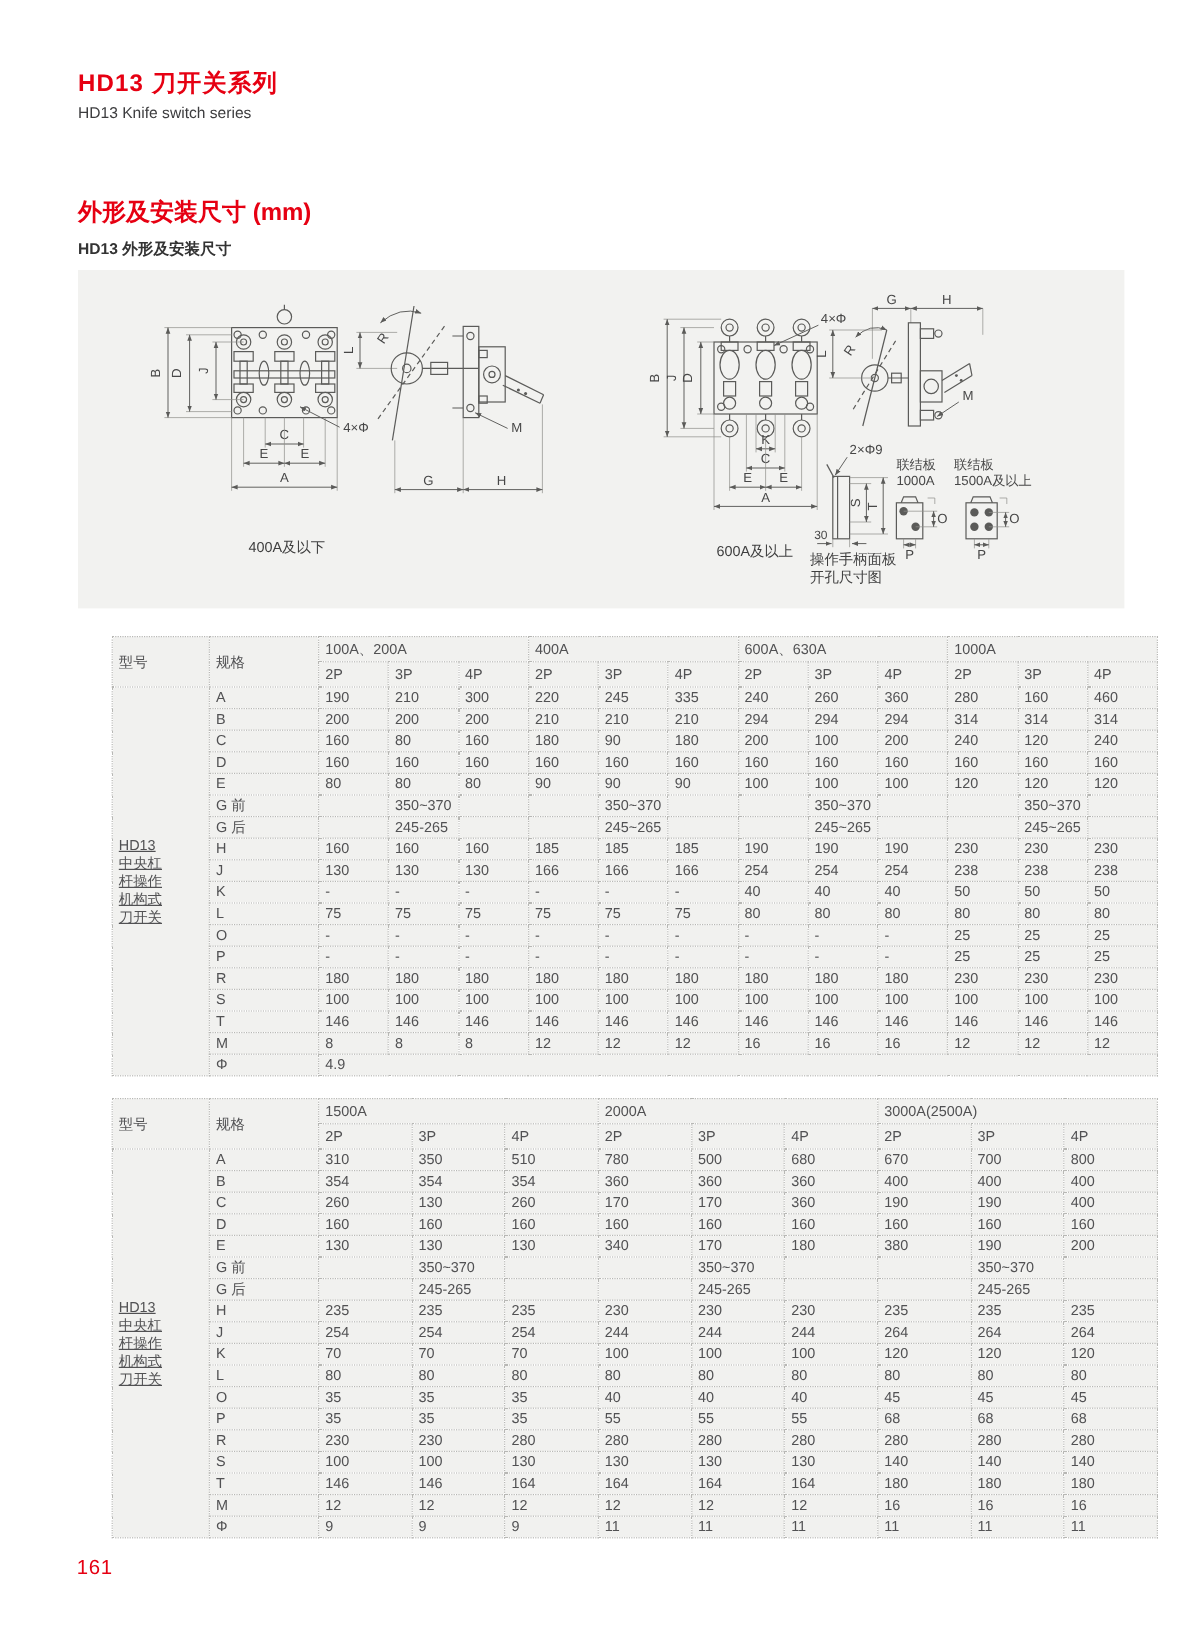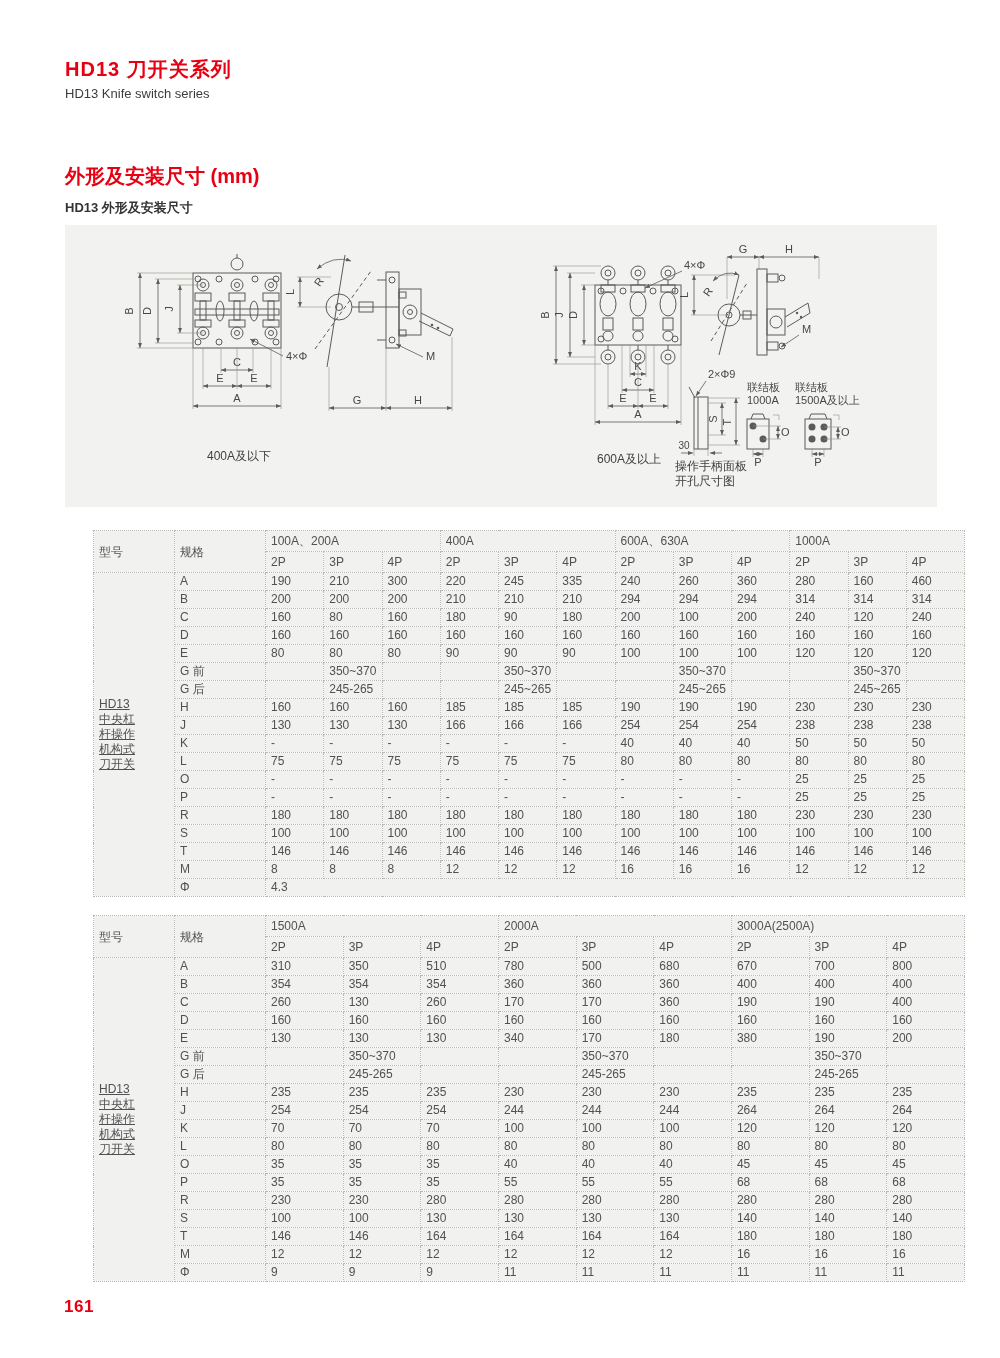--- a/index.html
+++ b/index.html
@@ -34,21 +34,21 @@
   #table2{top:915px;}
   .dim-table th,.dim-table td{border:1px dotted #b7b7b4;background:#f1f1ef;font-weight:normal;
         text-align:left;padding:1px 5px;height:15px;line-height:15px;white-space:nowrap;overflow:hidden;}
   .dim-table th{height:18px;line-height:18px;}
   .model-col{width:70px;}
   .spec-col{width:80px;}
   .group-start{border-left:1px dotted #8e8e8b;}
   .model-cell{vertical-align:middle;text-decoration:underline;}
   .model-cell div{line-height:15px;}
 
-  .page-number{position:absolute;left:64px;top:1297px;font-size:17px;font-weight:bold;color:#e60012;
+  .page-number{position:absolute;left:64px;top:1297px;font-size:17px;font-weight:normal;color:#e60012;
         font-family:"Liberation Sans","DejaVu Sans",sans-serif;letter-spacing:0.5px;}
 </style>
 </head>
 <body>
 
 <div class="page">
 
   <div class="brand">
     <div class="brand-cn">HD13 刀开关系列</div>
     <div class="brand-en">HD13 Knife switch series</div>
@@ -621,21 +621,21 @@
           <td>12</td>
           <td class="group-start">16</td>
           <td>16</td>
           <td>16</td>
           <td class="group-start">12</td>
           <td>12</td>
           <td>12</td>
         </tr>
         <tr>
           <td class="spec-cell">Φ</td>
-          <td class="group-start" colspan="12">4.3</td>
+          <td class="group-start" colspan="12">4.9</td>
         </tr>
       </tbody>
     </table>
   <table id="table2" class="dim-table">
       <thead>
         <tr>
           <th class="model-col" rowspan="2">型号</th>
           <th class="spec-col" rowspan="2">规格</th>
           <th class="group-start" colspan="3">1500A</th>
           <th class="group-start" colspan="3">2000A</th>

